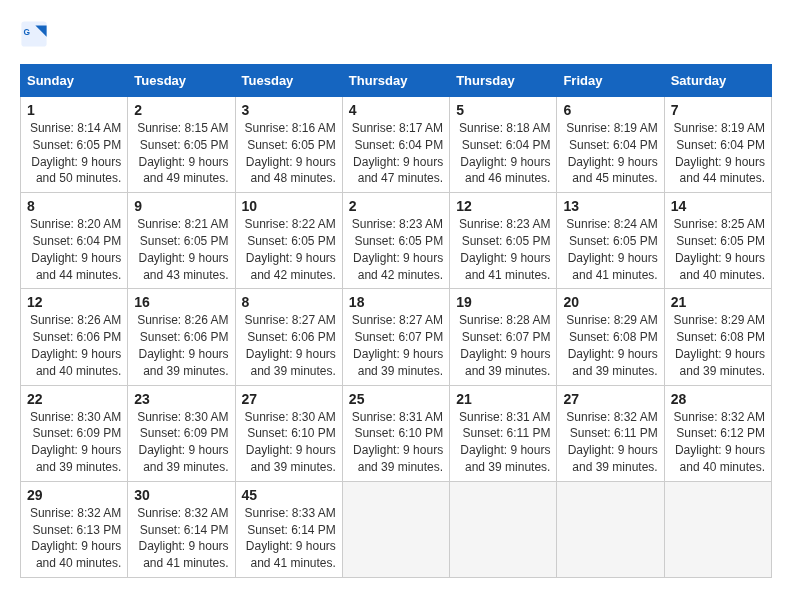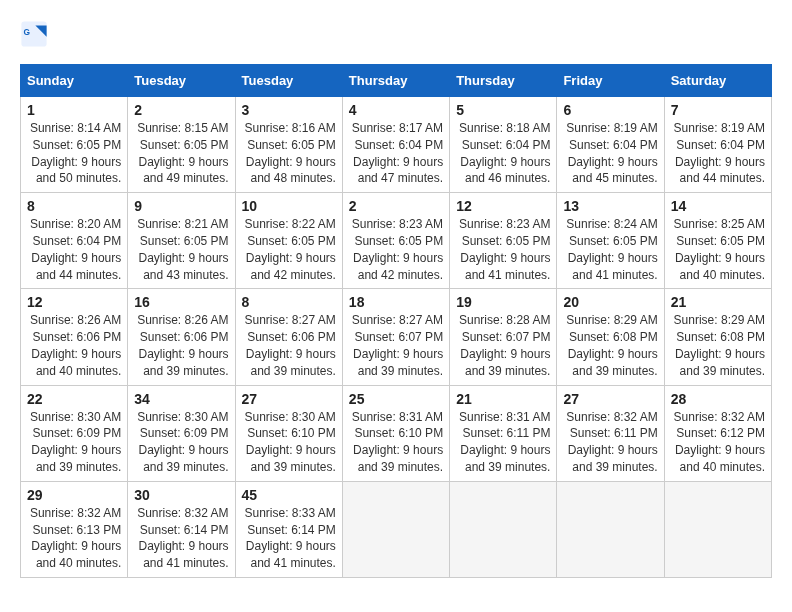--- a/index.html
+++ b/index.html
@@ -213,21 +213,21 @@
           <span class="day-number">21</span>
           <div class="cell-text">Sunrise: 8:29 AM<br>Sunset: 6:08 PM<br>Daylight: 9 hours and 39 minutes.</div>
         </td>
       </tr>
       <tr class="week-row">
         <td>
           <span class="day-number">22</span>
           <div class="cell-text">Sunrise: 8:30 AM<br>Sunset: 6:09 PM<br>Daylight: 9 hours and 39 minutes.</div>
         </td>
         <td>
-          <span class="day-number">34</span>
+          <span class="day-number">23</span>
           <div class="cell-text">Sunrise: 8:30 AM<br>Sunset: 6:09 PM<br>Daylight: 9 hours and 39 minutes.</div>
         </td>
         <td>
           <span class="day-number">27</span>
           <div class="cell-text">Sunrise: 8:30 AM<br>Sunset: 6:10 PM<br>Daylight: 9 hours and 39 minutes.</div>
         </td>
         <td>
           <span class="day-number">25</span>
           <div class="cell-text">Sunrise: 8:31 AM<br>Sunset: 6:10 PM<br>Daylight: 9 hours and 39 minutes.</div>
         </td>

